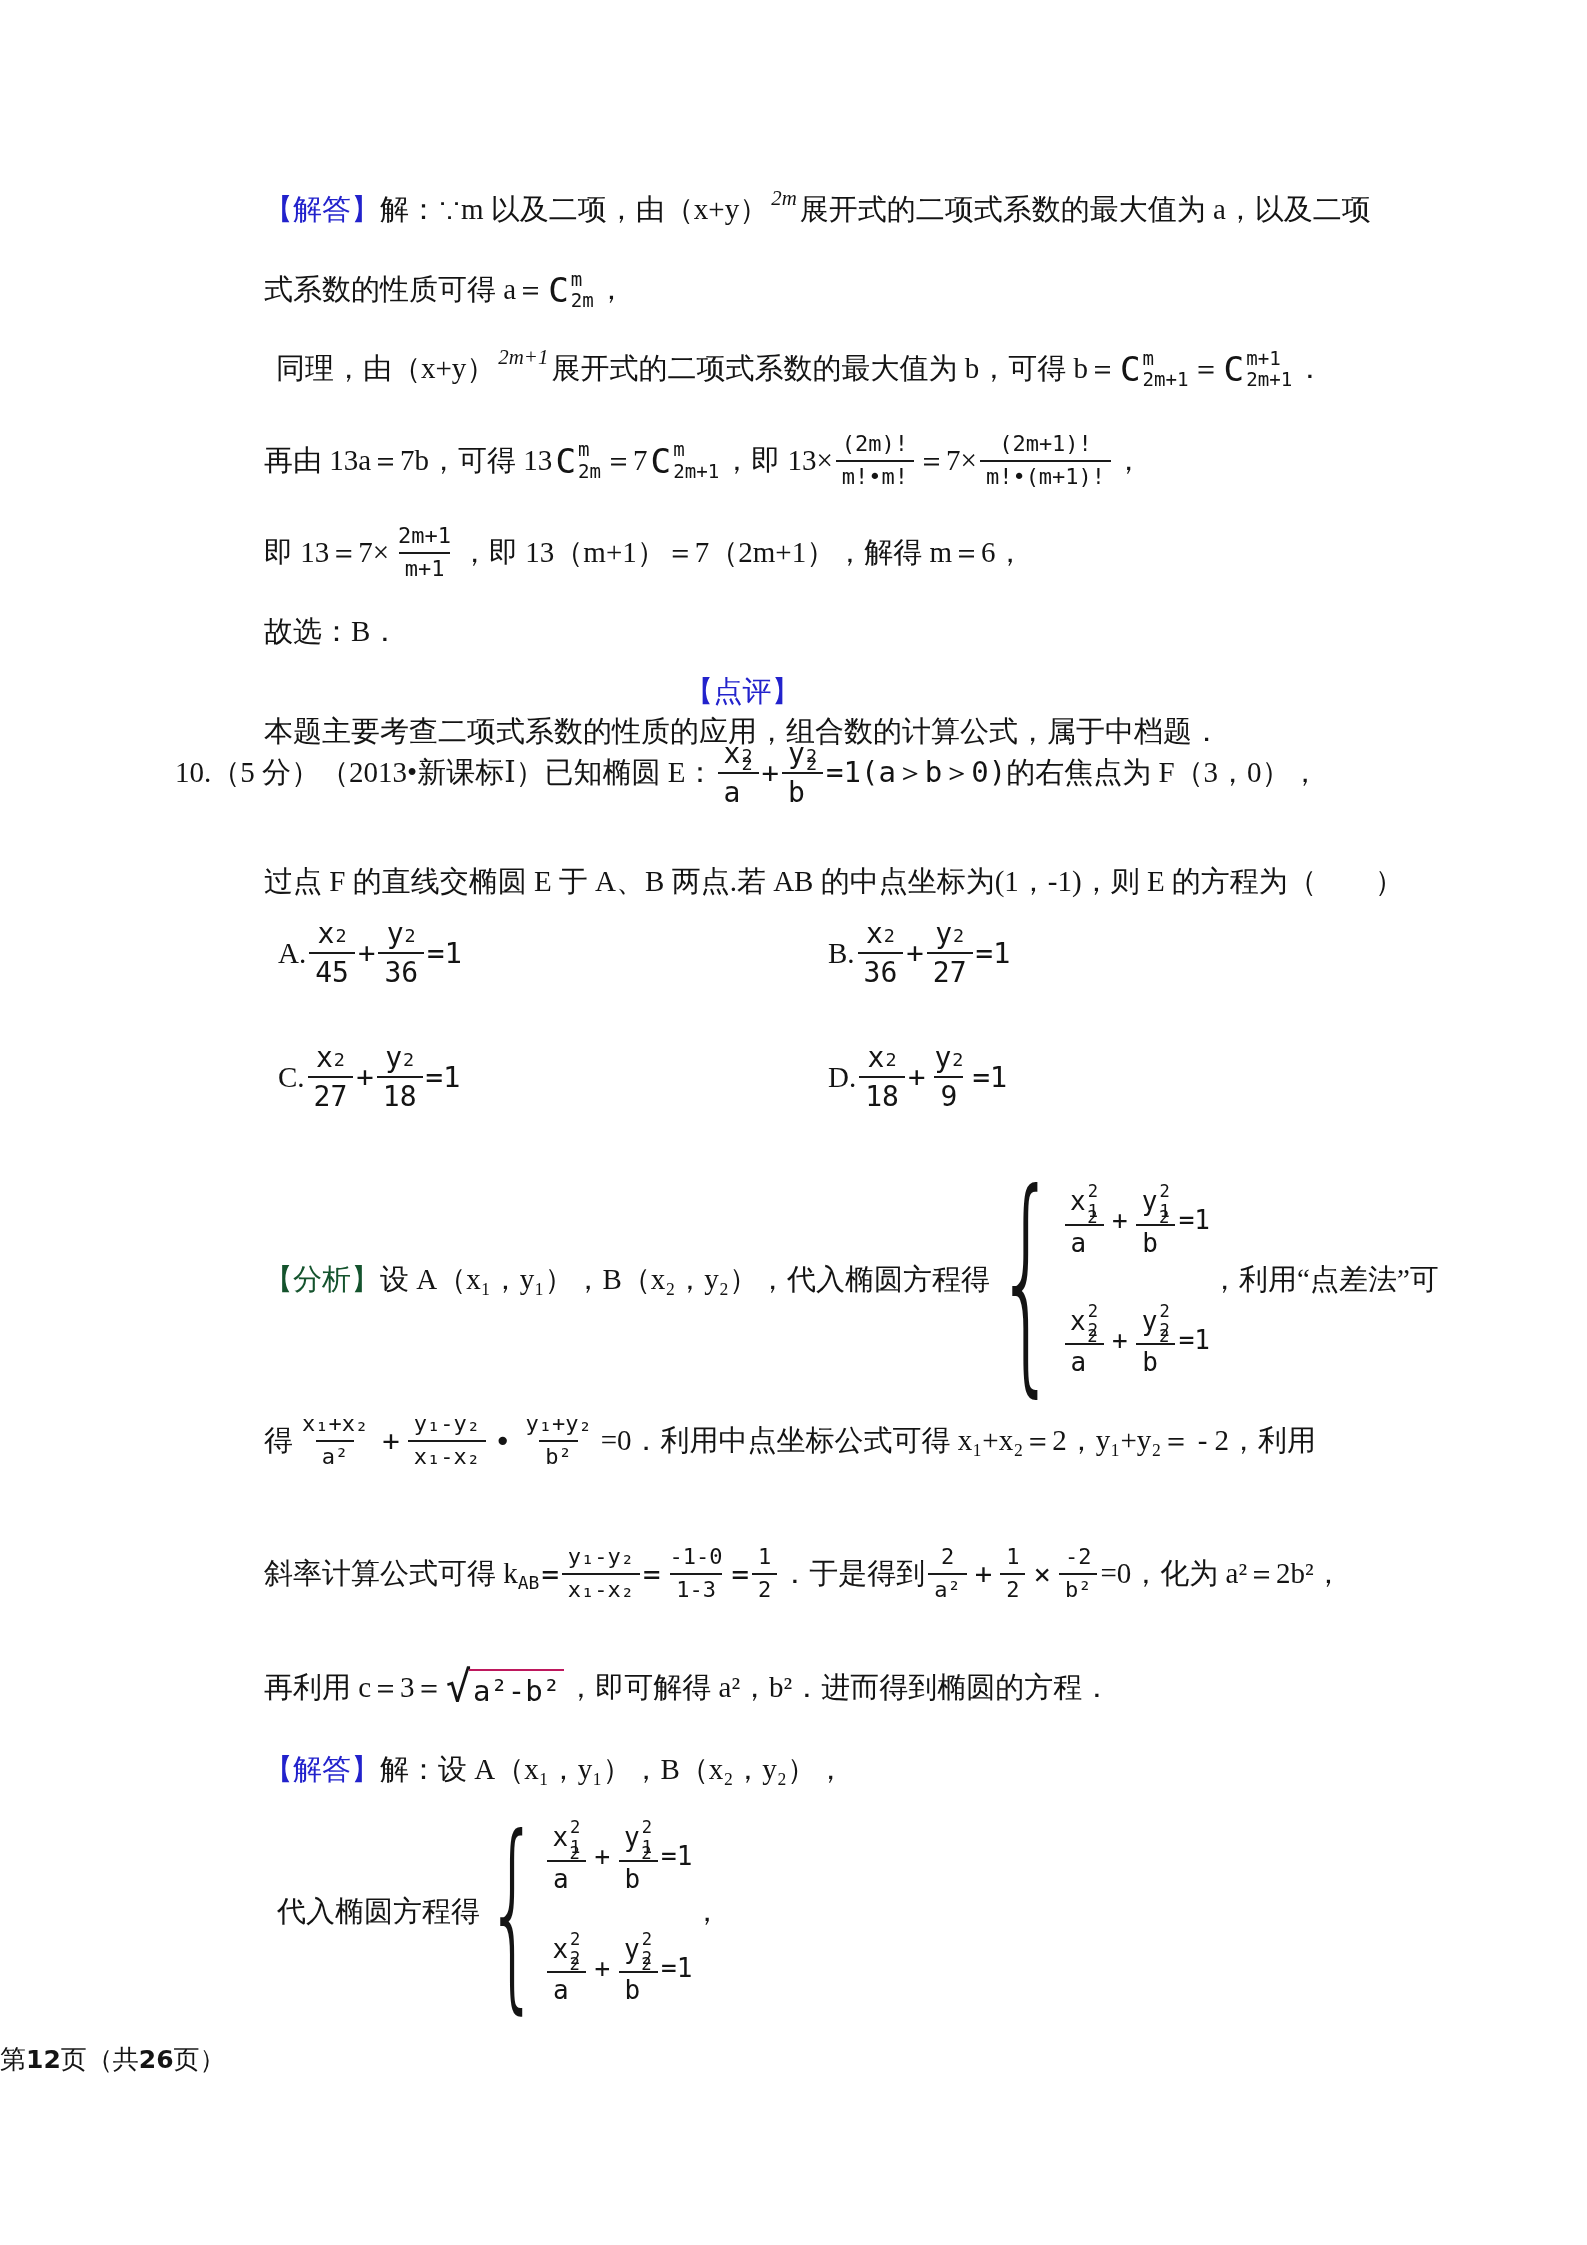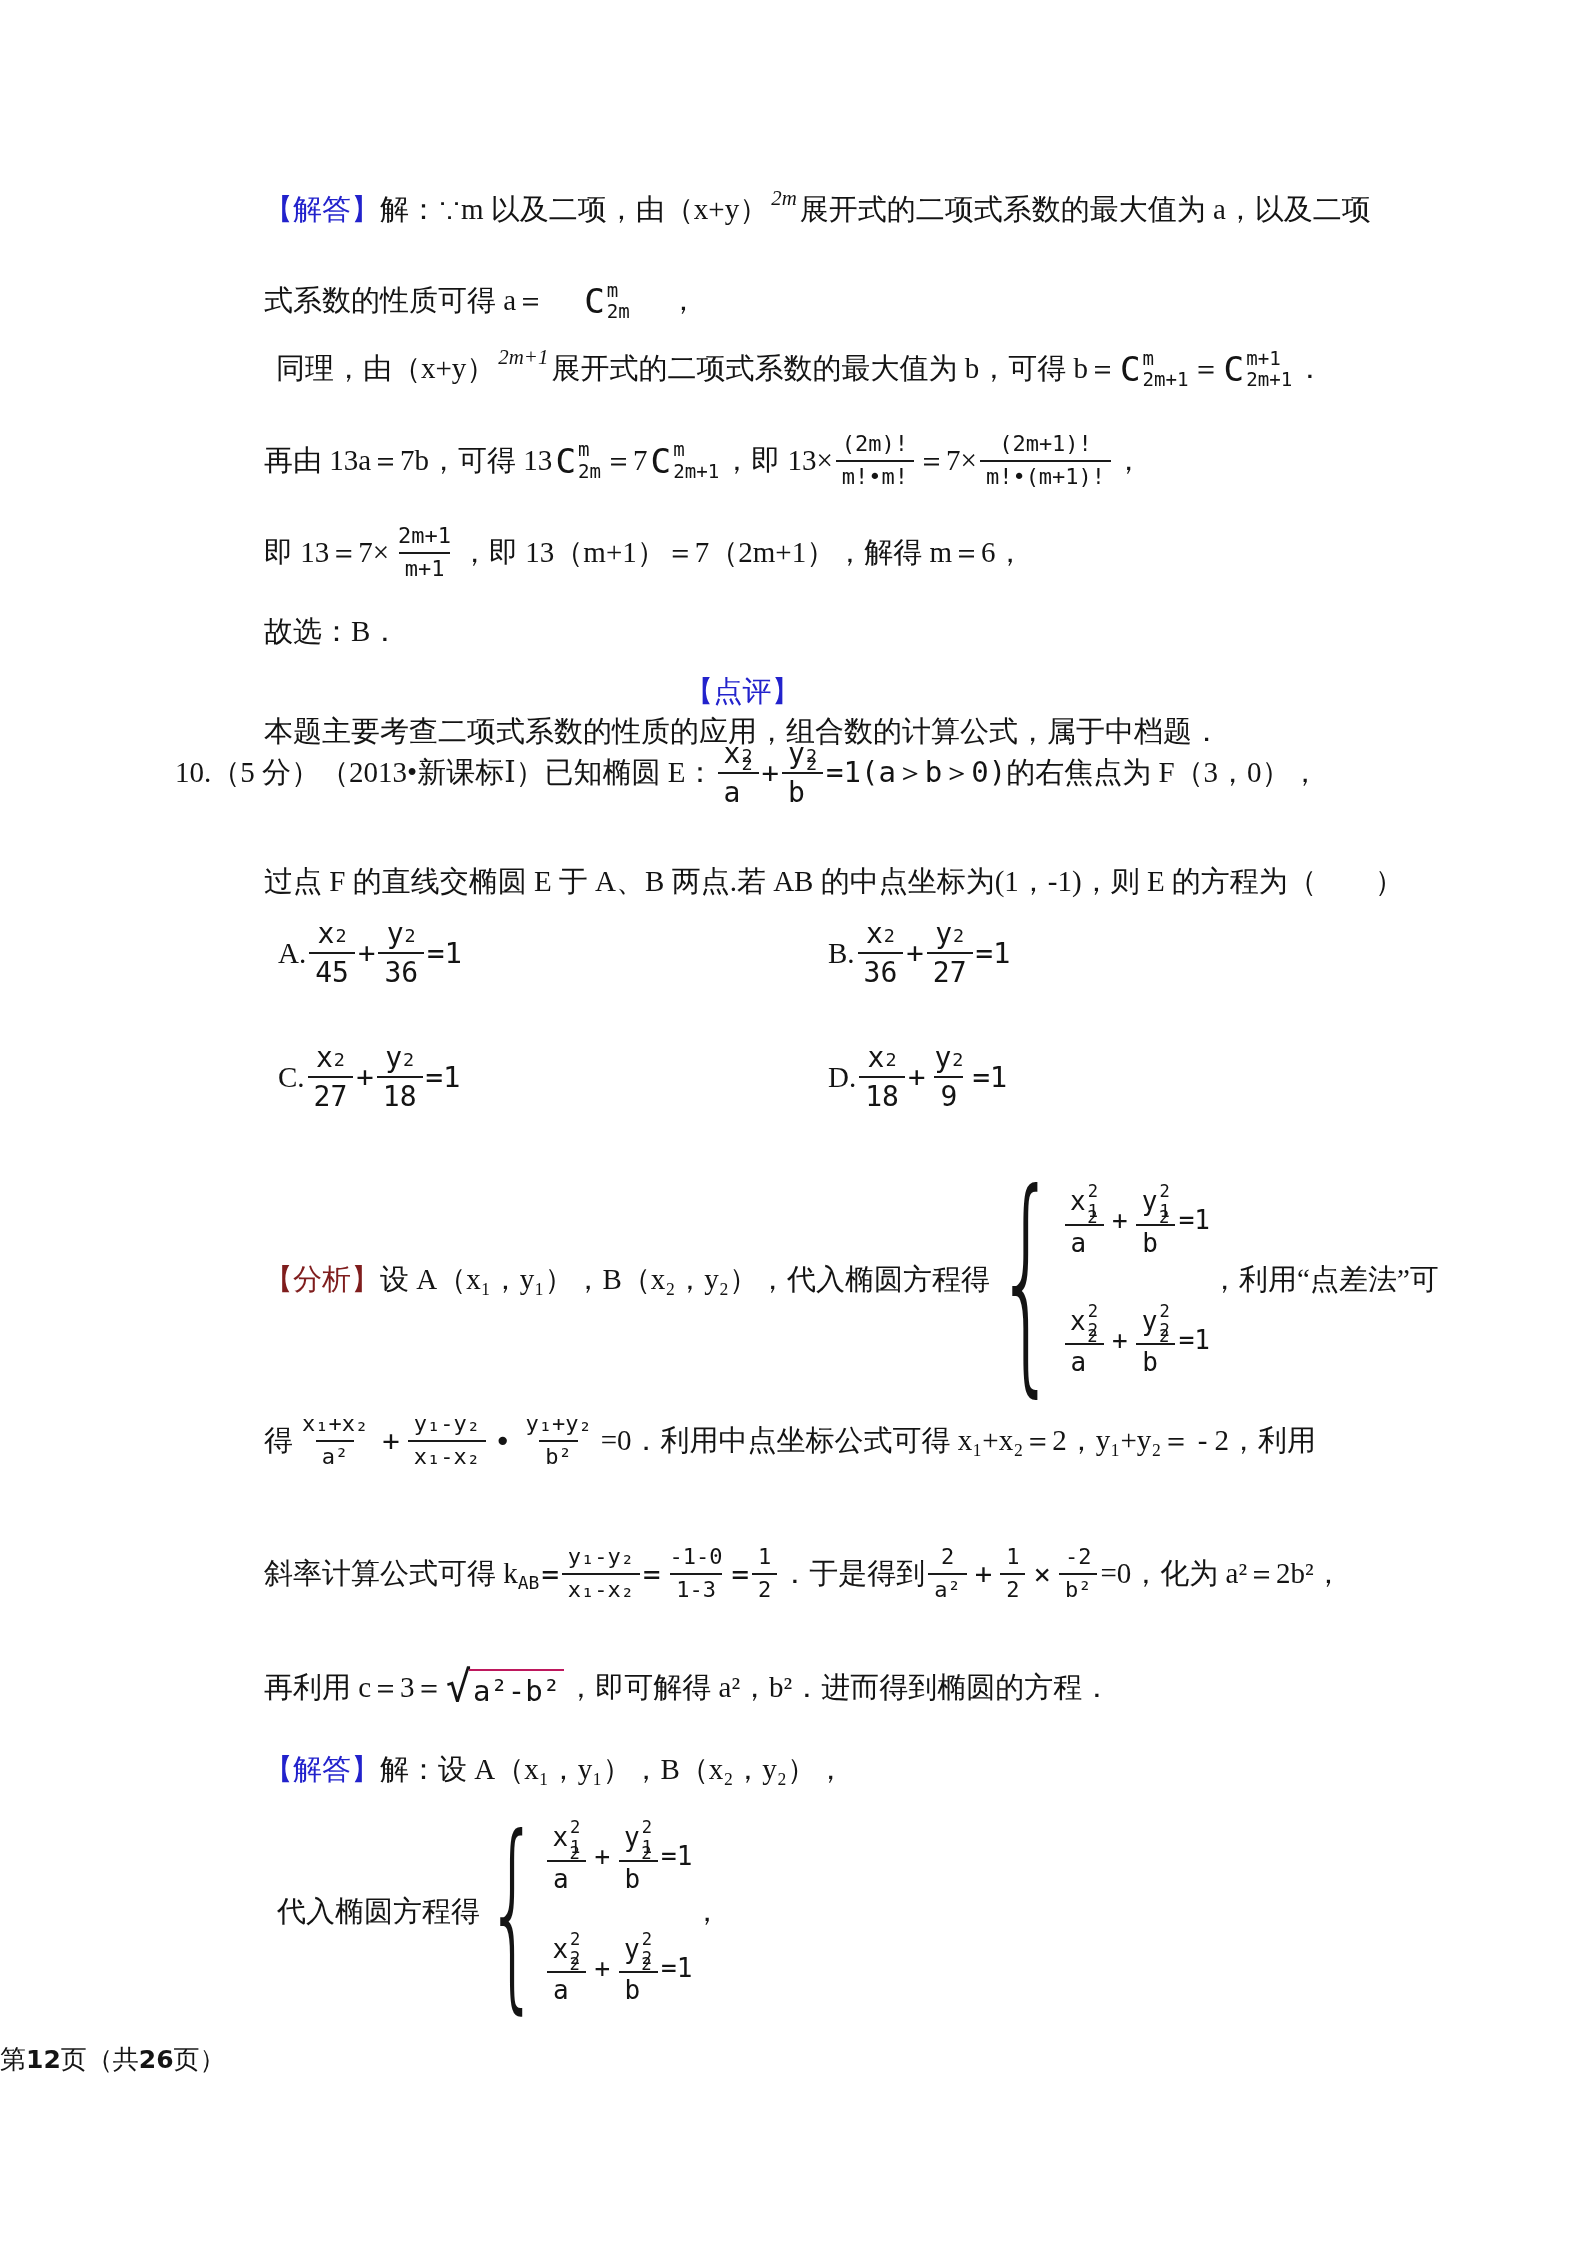--- a/index.html
+++ b/index.html
@@ -45,21 +45,21 @@
 
 <div class="page">
 
   <div class="ln" style="left:264px;top:190px;">
     <span class="blue" style="color: rgb(34, 34, 204);">【解答】</span>
       <span>解：∵m 以及二项，由（x+y）</span>
       <span class="suprun">2m</span>
       <span>展开式的二项式系数的最大值为 a，以及二项</span>
   </div>
 
-  <div class="ln" style="left:264px;top:280px;gap:36px;">
+  <div class="ln" style="left:264px;top:269px;">
     <span>式系数的性质可得 a＝</span>
     <span class="cc">
         <span class="ccl">C</span>
         <span class="stk">
           <span>m</span>
           <span>2m</span>
         </span>
       </span>
     <span>，</span>
   </div>
@@ -239,21 +239,21 @@
         <span class="fn">
           <span>y</span>
           <span class="xp">2</span>
         </span>
         <span class="fd">9</span>
       </span>
     <span class="math">=1</span>
   </div>
 
   <div class="ln" style="left:264px;top:1162px;height:236px;">
-    <span class="blue" style="color: #7f1d1d;">【分析】</span>
+    <span class="blue" style="color: #14532d;">【分析】</span>
       <span>设 A（x₁，y₁），B（x₂，y₂），代入椭圆方程得</span>
     <span class="brace lg">{</span>
     <span class="eqcol g40">
       <span class="eq">
         <span class="fr">
             <span class="fn">
               <span class="vv">
                 <span>x</span>
                 <span class="stk">
                   <span>2</span>

